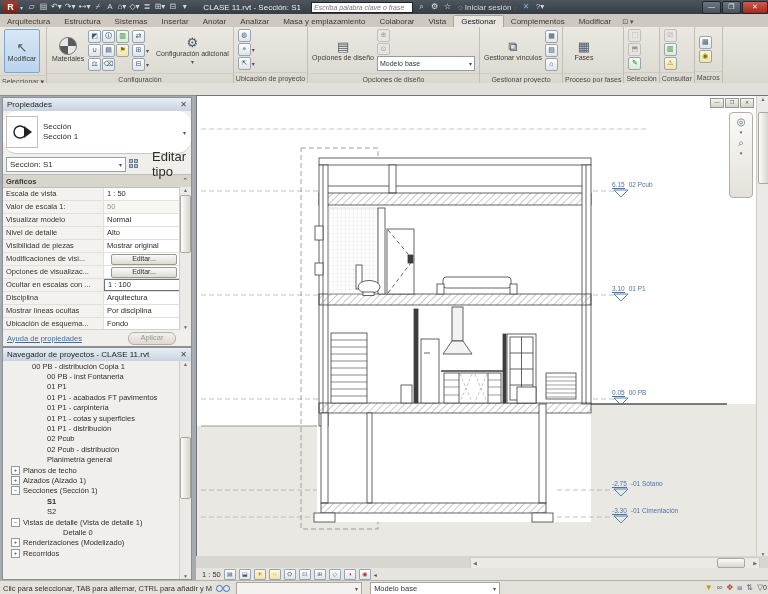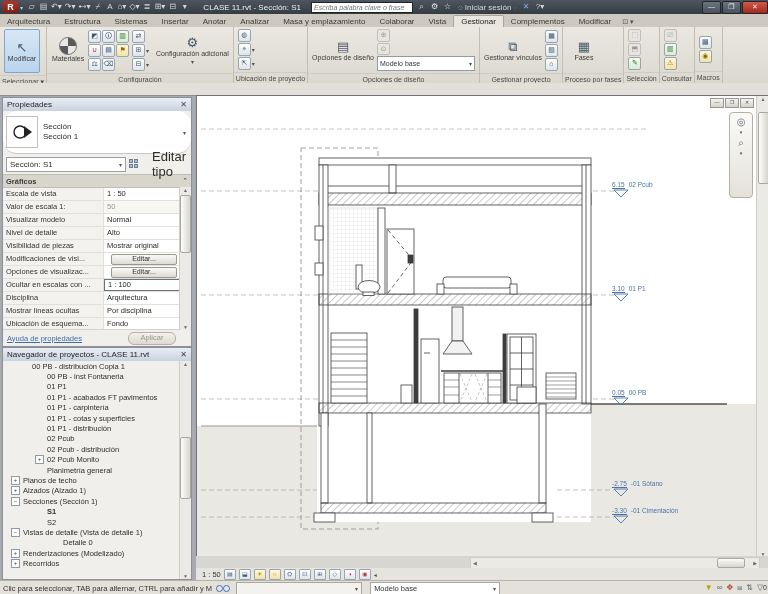--- a/index.html
+++ b/index.html
@@ -478,24 +478,20 @@
         <span class="texp hidden"></span>
         <span class="tlabel">01 P1 - distribución</span>
       </div>
         <div class="titem" style="padding-left: 32px;">
         <span class="texp hidden"></span>
         <span class="tlabel">02 Pcub</span>
       </div>
         <div class="titem" style="padding-left: 32px;">
         <span class="texp hidden"></span>
         <span class="tlabel">02 Pcub - distribución</span>
-      </div>
-        <div class="titem" style="padding-left: 32px;">
-        <span class="texp">+</span>
-        <span class="tlabel">02 Pcub Monito</span>
       </div>
         <div class="titem" style="padding-left: 32px;">
         <span class="texp hidden"></span>
         <span class="tlabel">Planimetría general</span>
       </div>
         <div class="titem" style="padding-left: 8px;">
         <span class="texp">+</span>
         <span class="tlabel">Planos de techo</span>
       </div>
         <div class="titem" style="padding-left: 8px;">

